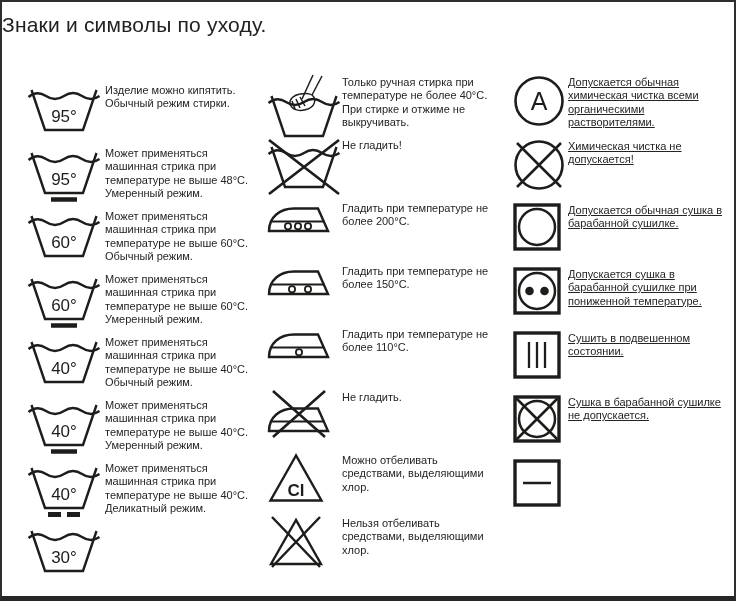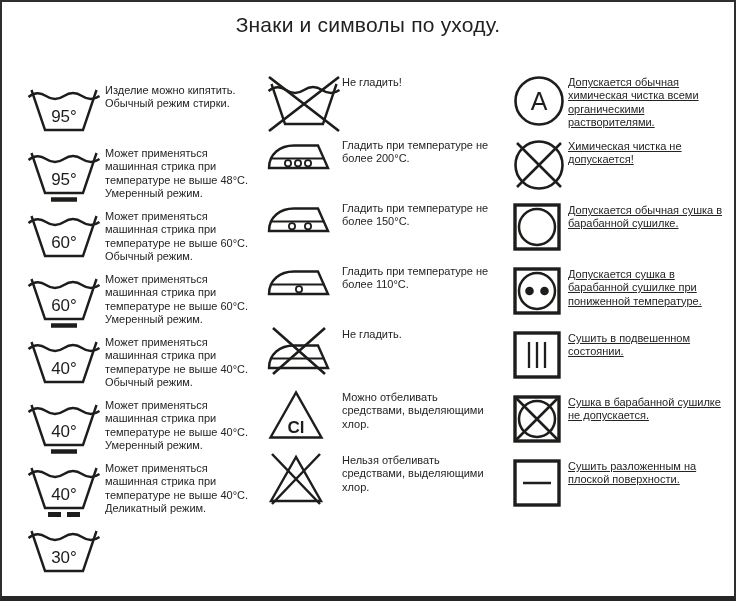--- a/index.html
+++ b/index.html
@@ -2,21 +2,21 @@
 <html><head>
 <meta charset="utf-8">
 <style>
   html,body{margin:0;padding:0;background:#fff;}
   .page{
     position:relative;width:736px;height:601px;box-sizing:border-box;
     background:#fff;border:2px solid #2e2e2e;border-bottom:5px solid #262626;
     font-family:"Liberation Sans",sans-serif;overflow:hidden;
   }
   .title{
-    text-align:center;font-size:21px;color:#232020;padding-top:11px;
+    font-size:21px;color:#232020;padding-top:11px;
     letter-spacing:.2px;
   }
   .content{
     position:absolute;top:72px;left:25px;right:4px;
     display:grid;grid-template-columns:240px 245px 1fr;
   }
   .col{display:flex;flex-direction:column;}
   .col[data-col="0"]{padding-top:8px;}
   .row{display:flex;align-items:flex-start;height:63px;}
   .col[data-col="2"] .row{height:64px;}
@@ -118,20 +118,35 @@
               <path d="M4.5,8 L18,48 L56,48 L69.5,8"></path>
               <path d="M1.5,15 Q10,8 19,14 Q28,20 37,14 Q46,8 55,14 Q64,20 72.5,14"></path>
               <text x="37" y="40" font-size="17" text-anchor="middle">30°</text>
             </svg>
           </span>
         </div>
       </div>
     <div class="col" data-col="1">
         <div class="row">
           <span class="sym">
+            <svg width="74" height="66" viewBox="0 0 74 66" fill="none" stroke="#1d1d1b" stroke-width="2.4">
+              <path d="M4.5,22 L18,62 L56,62 L69.5,22"></path>
+              <path d="M1.5,29 Q10,22 19,28 Q28,34 37,28 Q46,22 55,28 Q64,34 72.5,28"></path>
+              <g stroke-width="1.5">
+                <path d="M46,1 L35,25"></path>
+                <path d="M55,2 L45,21"></path>
+                <path d="M45,21 C50,25 48,32 41,35 C33,38 25,36 23,30 C22,25 27,21 33,20 C38,19 42,19 45,21"></path>
+                <path d="M28,35 L25,27 M33,34 L29,25 M38,32 L33,23"></path>
+              </g>
+            </svg>
+          </span>
+          <span class="txt">Только ручная стирка при температуре не более 40°C. При стирке и отжиме не выкручивать.</span>
+        </div>
+        <div class="row">
+          <span class="sym">
             <svg width="74" height="60" viewBox="0 0 74 60" fill="none" stroke="#1d1d1b" stroke-width="2.4">
               <path d="M4.5,10 L18,50 L56,50 L69.5,10"></path>
               <path d="M1.5,17 Q10,10 19,16 Q28,22 37,16 Q46,10 55,16 Q64,22 72.5,16"></path>
               <path d="M2,3 L72,57 M72,3 L2,57" stroke-width="2.7"></path>
             </svg>
           </span>
           <span class="txt">Не гладить!</span>
         </div>
         <div class="row">
           <span class="sym">
@@ -253,17 +268,16 @@
           </span>
           <span class="txt">Сушка в барабанной сушилке не допускается.</span>
         </div>
         <div class="row">
           <span class="sym">
             <svg width="50" height="50" viewBox="0 0 50 50" fill="none" stroke="#1d1d1b" stroke-width="2.4">
               <rect x="3" y="3" width="44" height="44" stroke-width="3.4"></rect>
               <path d="M11,25 H39" stroke-width="2.5"></path>
             </svg>
           </span>
-          <span class="txt">Сушить разложенным на плоской поверхности.</span>
         </div>
       </div>
   </div>
 </div>
 
 </body></html>

